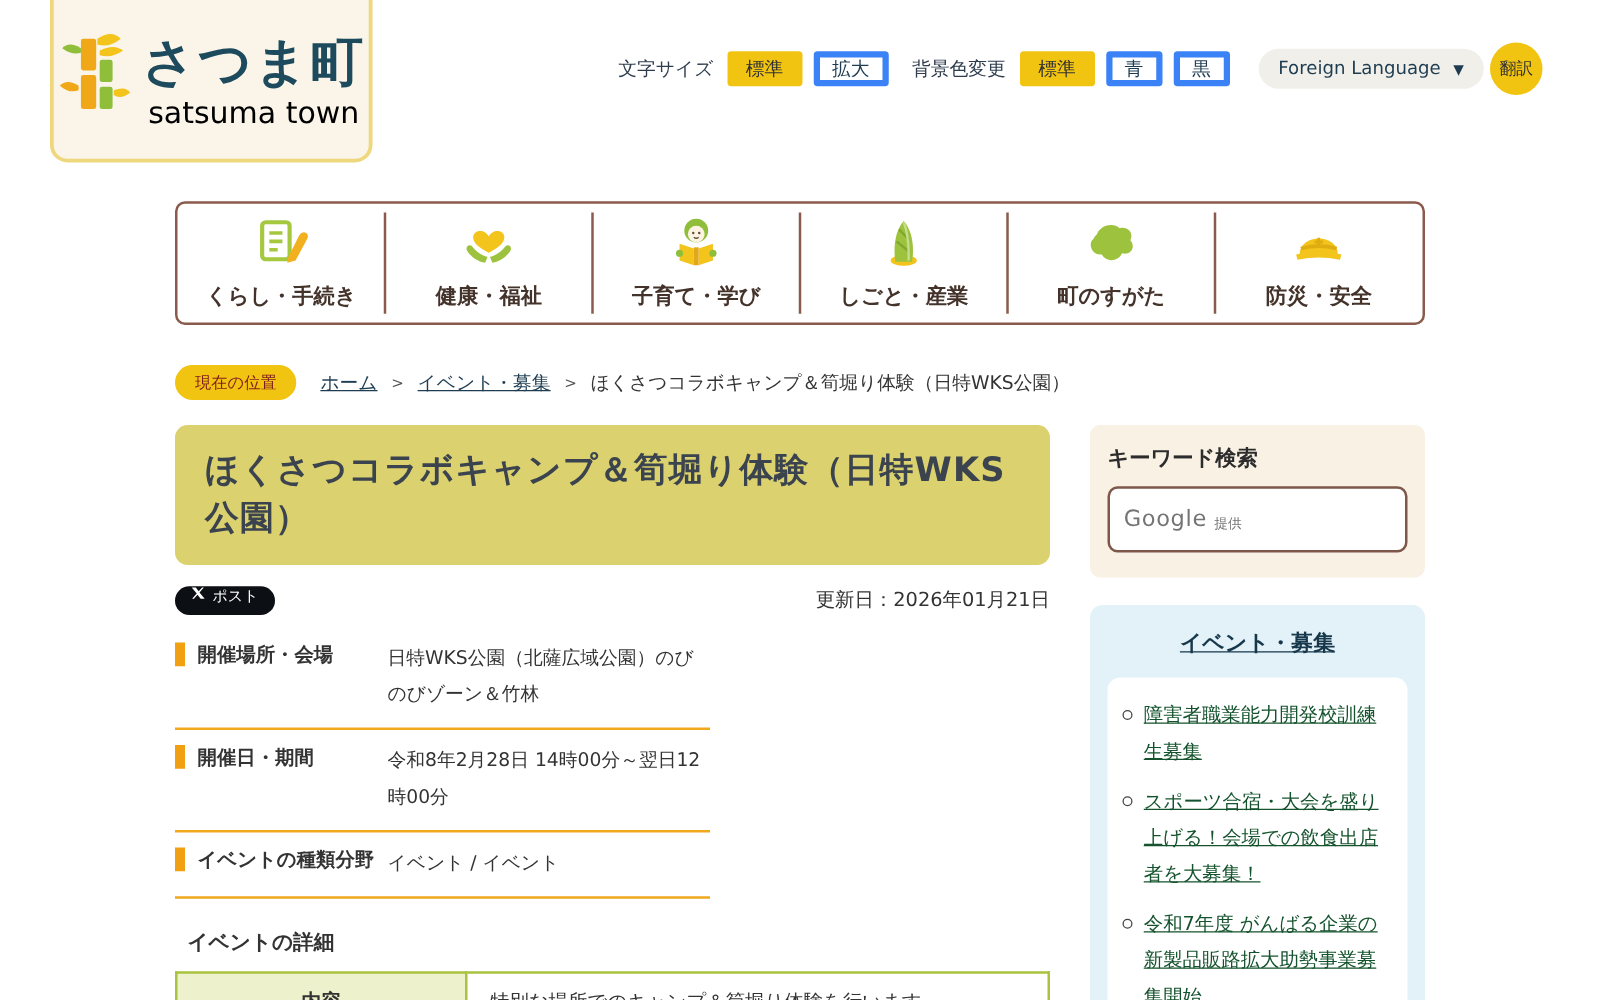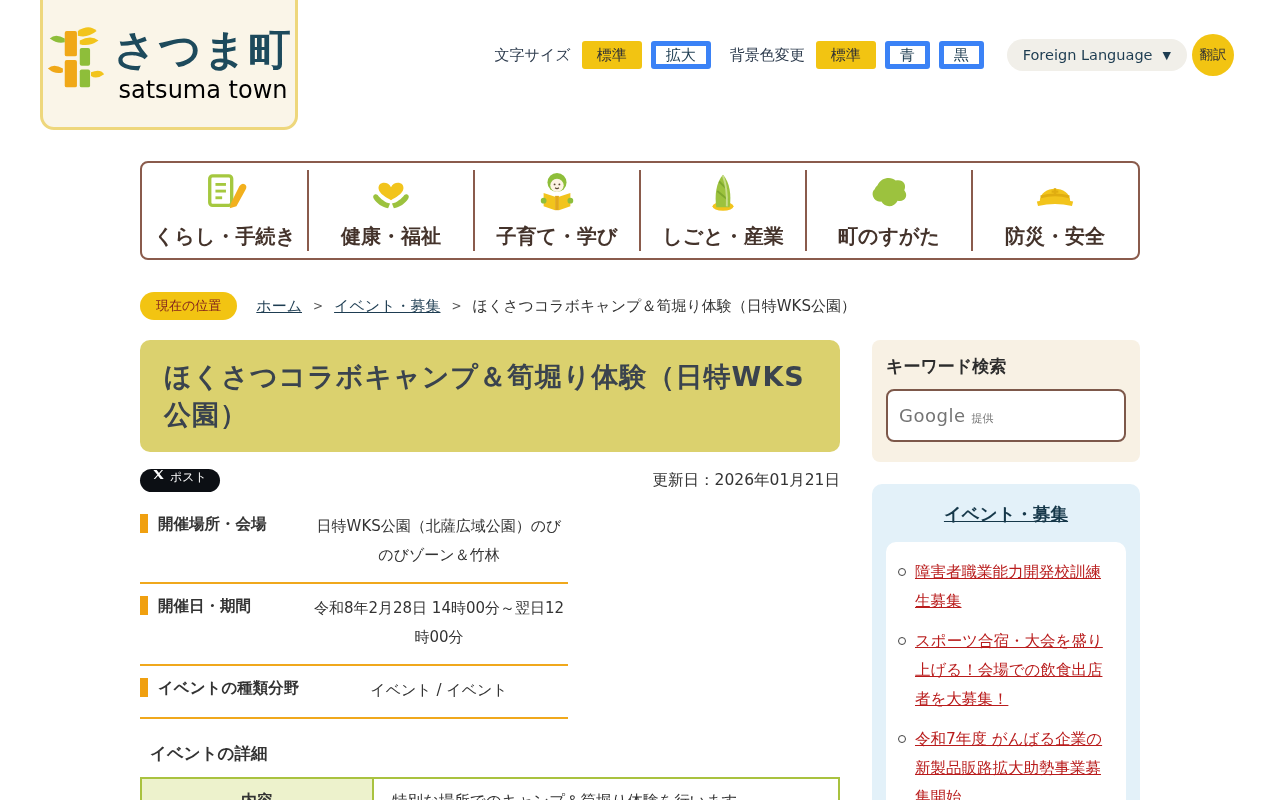--- a/index.html
+++ b/index.html
@@ -53,21 +53,21 @@
     display:flex;
   }
   .nav-item{
     flex:1; display:flex; flex-direction:column; align-items:center;
     justify-content:center; gap:5px; position:relative; cursor:pointer;
   }
   .nav-item + .nav-item::before{
     content:""; position:absolute; left:-1px; top:7px; bottom:7px; width:2px;
     background:#8a5b4c;
   }
-  .nav-label{ font-size:20px; font-weight:bold; color:#44332b; }
+  .nav-label{ font-size:17px; font-weight:bold; color:#44332b; }
 
   
   .breadcrumb{
     position:absolute; left:140px; top:292px; width:1050px;
     display:flex; align-items:center; gap:11px; font-size:15px;
   }
   .crumb-pill{
     background:#f2c412; border-radius:14px; padding:5px 16px;
     font-size:13px; color:#7f1d1d; margin-right:8px;
   }
@@ -91,21 +91,21 @@
     margin-top:16px; display:flex; justify-content:space-between; align-items:center;
     height:24px;
   }
   .post-btn{
     background:#0c0f14; color:#fff; border-radius:12px; height:23px;
     display:inline-flex; align-items:flex-start; gap:6px; padding:0 13px;
     font-size:12px; cursor:pointer;
   }
   .updated{ font-size:15.5px; color:#333; }
 
-  .details{ margin-top:10px; width:428px;text-align:center; }
+  .details{ margin-top:10px; width:428px; }
   .detail-row{
     display:flex; padding:10px 0 12px; border-bottom:2px solid #f0a81c;
   }
   .detail-label{
     width:170px; flex-shrink:0; display:flex; gap:10px;
     font-weight:bold; font-size:15.5px; color:#333; line-height:24px;
   }
   .marker{ width:8px; height:19px; background:#f0a010; flex-shrink:0; margin-top:2px; }
   .detail-value{ flex:1; font-size:15px; color:#333; line-height:29px; }
 
@@ -145,21 +145,21 @@
   .events-card{
     background:#fff; border-radius:10px; padding:16px 12px 20px; height:340px;
   }
   .events-card ul{ list-style:none; }
   .events-card li{ display:flex; gap:9px; margin-bottom:11px; }
   .bullet{
     width:8px; height:8px; border:1.5px solid #444; border-radius:50%;
     flex-shrink:0; margin-top:10px;
   }
   .event-link{
-    color:#b91c1c; font-size:15.5px; line-height:29px; text-decoration:underline;
+    color:#14532d; font-size:15.5px; line-height:29px; text-decoration:underline;
   }
 </style>
 </head>
 <body>
 
 <div class="logo-box">
   <span>
     <svg viewBox="0 0 64 80" width="60" height="76">
       <rect x="20" y="8" width="13" height="27" rx="2" fill="#f0a818"></rect>
       <rect x="20" y="39" width="13" height="29" rx="2" fill="#f0a818"></rect>

